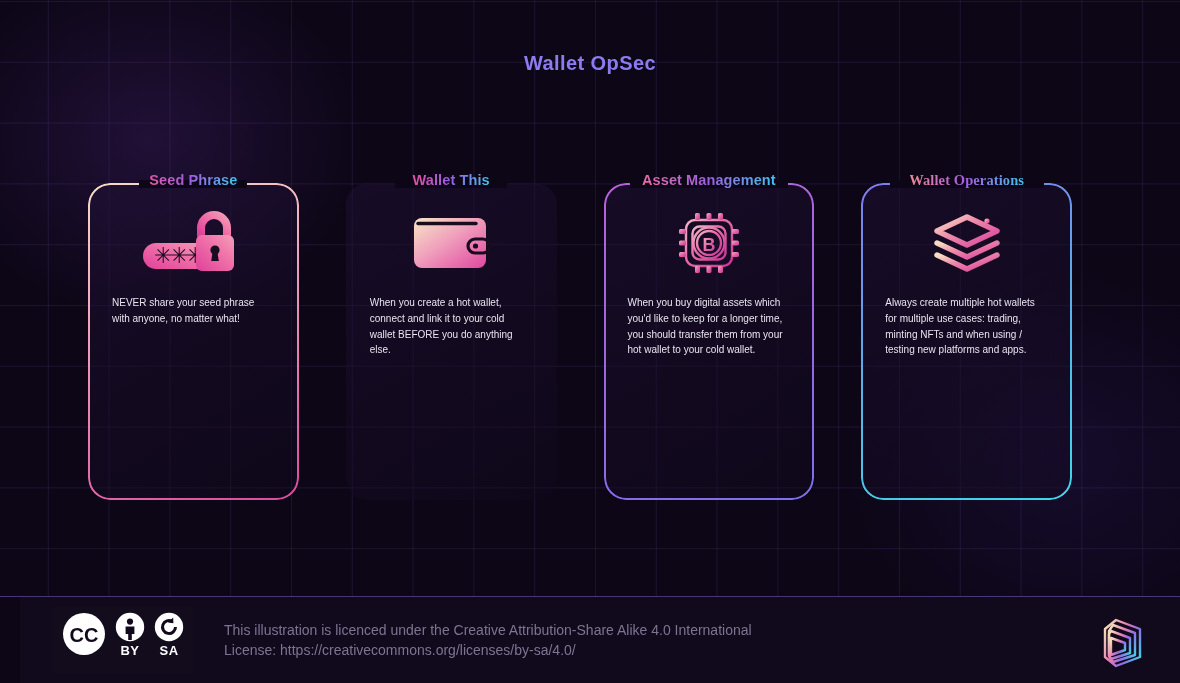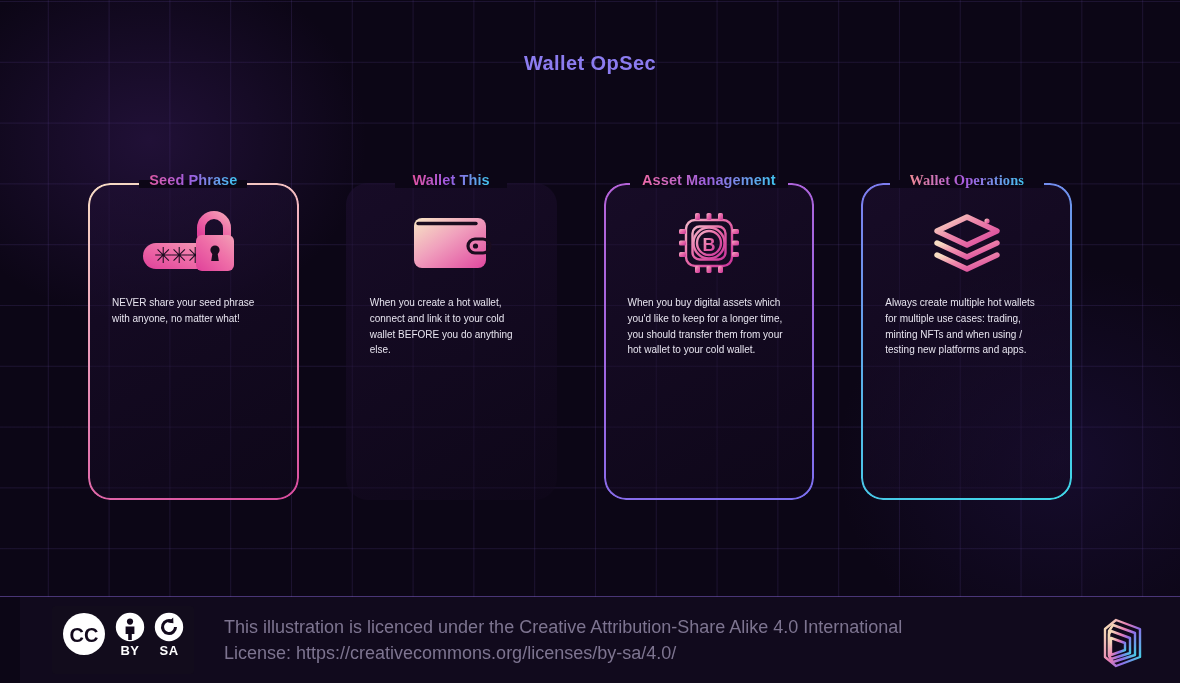--- a/index.html
+++ b/index.html
@@ -179,21 +179,21 @@
     font-size: 13px;
     font-weight: bold;
     color: #ffffff;
     margin-top: 1px;
     letter-spacing: 0.4px;
   }
   .badge-spacer { height: 14px; }
 
   .footer-text {
     margin-left: 30px;
-    font-size: 18px;
+    font-size: 14px;
     line-height: 1.45;
     color: #7d7490;
   }
   .footer-logo {
     position: absolute;
     right: 28px;
     top: 18px;
   }
 </style>
 </head>

